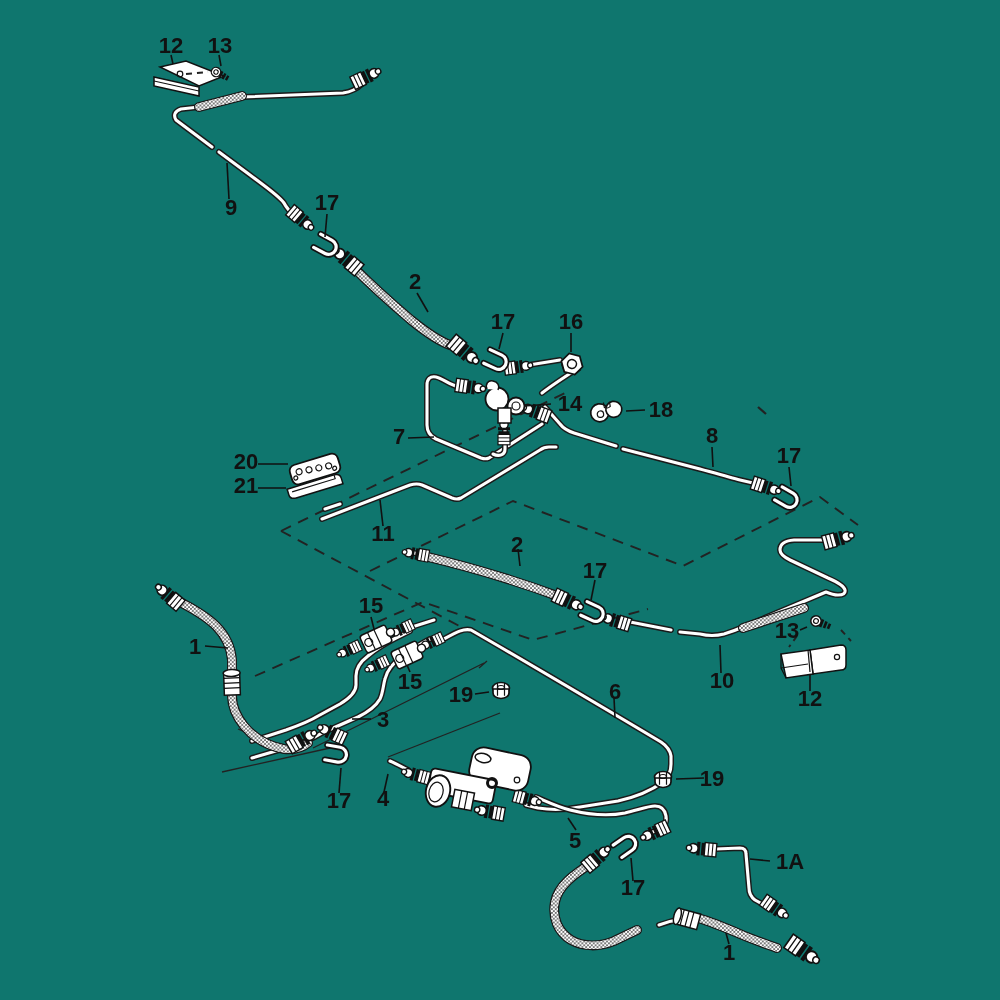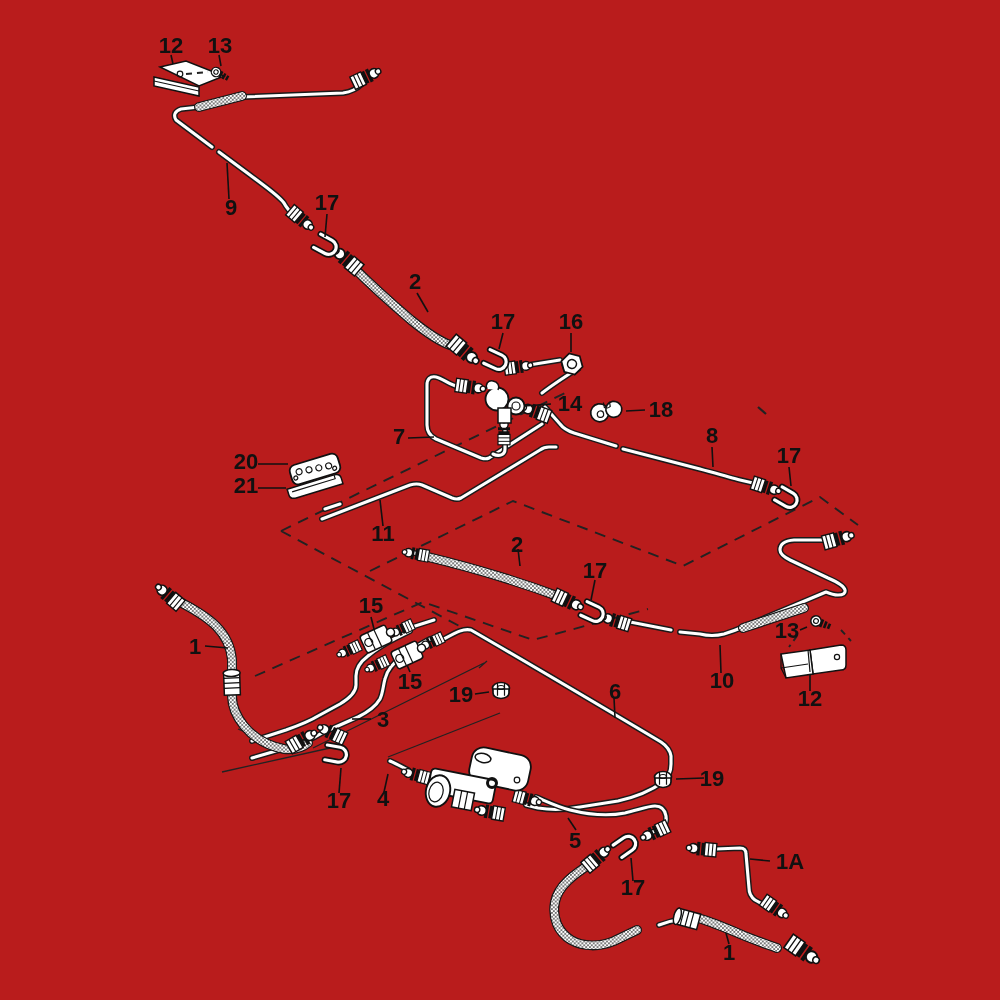--- a/index.html
+++ b/index.html
@@ -1,16 +1,16 @@
 <!DOCTYPE html>
 <html><head>
 <meta charset="utf-8">
 <style>
 html,body{margin:0;padding:0;background:#fff;}
-#page{width:1000px;height:1000px;position:relative;background:#b91c1c;overflow:hidden;}
+#page{width:1000px;height:1000px;position:relative;background:#0f766e;overflow:hidden;}
 text{font-family:"Liberation Sans",sans-serif;font-weight:bold;font-size:22px;fill:#111;}
 .tb{fill:none;stroke:#1a1a1a;stroke-width:6;stroke-linejoin:round;stroke-linecap:round;}
 .tw{fill:none;stroke:#ffffff;stroke-width:3.1;stroke-linejoin:round;stroke-linecap:round;}
 .bb{fill:none;stroke:#1a1a1a;stroke-width:10;stroke-linejoin:round;stroke-linecap:round;}
 .bw{fill:none;stroke:#ffffff;stroke-width:7.2;stroke-linejoin:round;stroke-linecap:round;}
 .bp{fill:none;stroke:url(#br);stroke-width:7.2;stroke-linejoin:round;stroke-linecap:round;}
 .ld{fill:none;stroke:#111;stroke-width:1.6;}
 .dsh{fill:none;stroke:#222;stroke-width:1.9;stroke-dasharray:11 8;}
 .fo{fill:#fff;stroke:#111;stroke-width:1.5;}
 .fl{fill:none;stroke:#111;stroke-width:1.2;}

